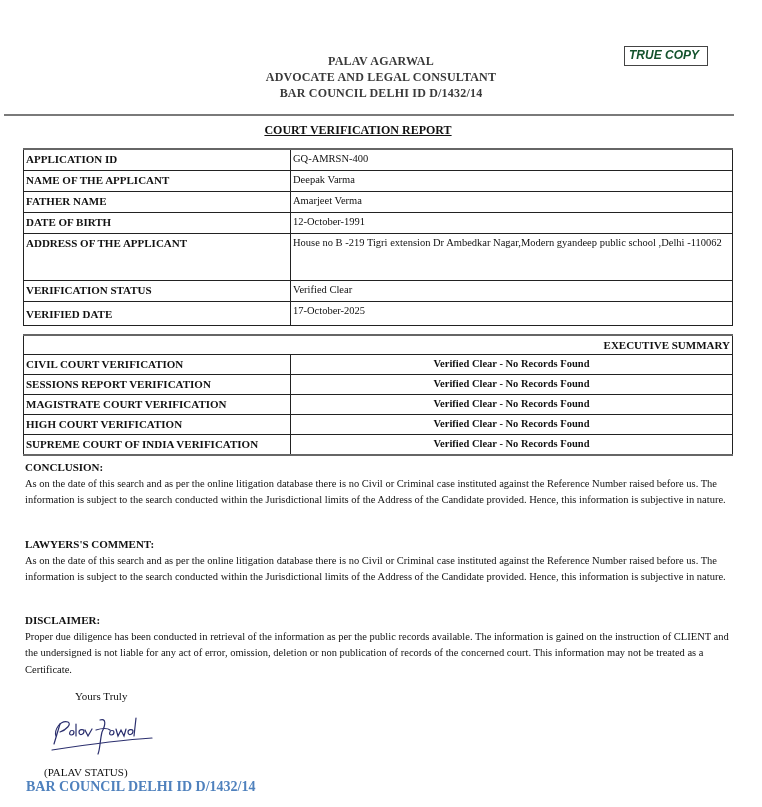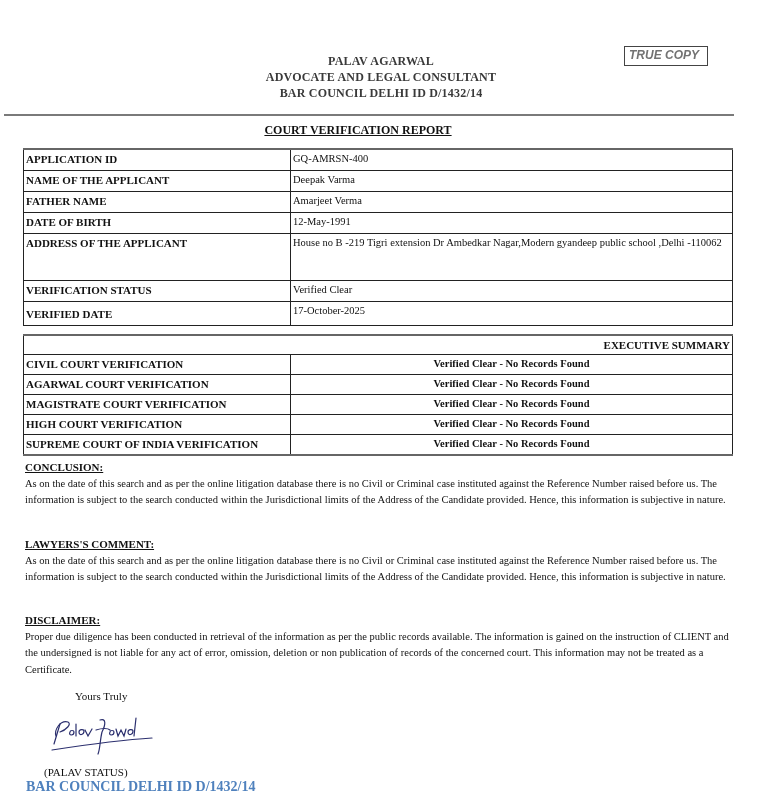--- a/index.html
+++ b/index.html
@@ -11,21 +11,21 @@
   .header {
     position: absolute; top: 53px; left: 0; width: 762px;
     text-align: center; font-weight: bold; font-size: 12px; line-height: 16px;
     color: #3a3a3a; letter-spacing: 0.2px;
   }
   .true-copy {
     position: absolute; top: 46px; left: 624px; width: 82px; height: 17px;
     border: 1px solid #444; font-family: "Liberation Sans", "DejaVu Sans", sans-serif;
     font-style: italic; font-weight: bold; font-size: 12px; line-height: 17px;
     padding-left: 4px; box-sizing: border-box; width: 84px; height: 20px;
-    color: #737373;
+    color: #14532d;
   }
   .hrule {
     position: absolute; top: 114px; left: 4px; width: 730px; height: 0;
     border-top: 2px solid #7a7a7a;
   }
   .report-title {
     position: absolute; top: 123px; left: 0; width: 692px; text-align: center;
     font-weight: bold; font-size: 12px; text-decoration: underline;
     padding-left: 0; margin-left: 12px;
   }
@@ -43,21 +43,21 @@
   #info tr.r1 td { height: 16px; }
   #info tr.rn td { height: 16px; }
   #info tr.addr td { height: 42px; }
   #summary { top: 334px; border-top: 2px solid #666; border-bottom: 2px solid #666; }
   #summary td.hdr { text-align: right; font-weight: bold; font-size: 11px; height: 14px; }
   #summary td.k { height: 15px; }
   #summary td.v { text-align: center; font-weight: bold; font-size: 10.5px; }
   .section {
     position: absolute; left: 25px; width: 712px; font-size: 10.5px; line-height: 16.5px;
   }
-  .section .title { font-weight: bold; text-decoration: underline; font-size: 11px; }
+  .section .title { font-weight: bold; font-size: 11px; }
   .sign-yours { position: absolute; top: 690px; left: 75px; font-size: 11px; }
   .signature { position: absolute; top: 710px; left: 48px; width: 110px; height: 50px; }
   .sign-name { position: absolute; top: 766px; left: 44px; font-size: 11px; }
   .sign-bar {
     position: absolute; top: 779px; left: 26px; font-size: 14px; font-weight: bold;
     color: #4f81bd;
   }
 </style>
 </head>
 <body>
@@ -83,21 +83,21 @@
   <tr class="rn">
     <td class="k">NAME OF THE APPLICANT</td>
     <td class="v">Deepak Varma</td>
   </tr>
   <tr class="rn">
     <td class="k">FATHER NAME</td>
     <td class="v">Amarjeet Verma</td>
   </tr>
   <tr class="rn">
     <td class="k">DATE OF BIRTH</td>
-    <td class="v">12-May-1991</td>
+    <td class="v">12-October-1991</td>
   </tr>
   <tr class="addr">
     <td class="k">ADDRESS OF THE APPLICANT</td>
     <td class="v">House no B -219 Tigri extension Dr Ambedkar Nagar,Modern gyandeep public school ,Delhi -110062</td>
   </tr>
   <tr class="rn">
     <td class="k">VERIFICATION STATUS</td>
     <td class="v">Verified Clear</td>
   </tr>
   <tr class="rn">
@@ -110,21 +110,21 @@
 <table class="grid" id="summary">
   <tbody>
       <tr>
     <td class="hdr" colspan="2">EXECUTIVE SUMMARY</td>
   </tr>
   <tr>
     <td class="k">CIVIL COURT VERIFICATION</td>
     <td class="v">Verified Clear - No Records Found</td>
   </tr>
   <tr>
-    <td class="k">AGARWAL COURT VERIFICATION</td>
+    <td class="k">SESSIONS REPORT VERIFICATION</td>
     <td class="v">Verified Clear - No Records Found</td>
   </tr>
   <tr>
     <td class="k">MAGISTRATE COURT VERIFICATION</td>
     <td class="v">Verified Clear - No Records Found</td>
   </tr>
   <tr>
     <td class="k">HIGH COURT VERIFICATION</td>
     <td class="v">Verified Clear - No Records Found</td>
   </tr>

